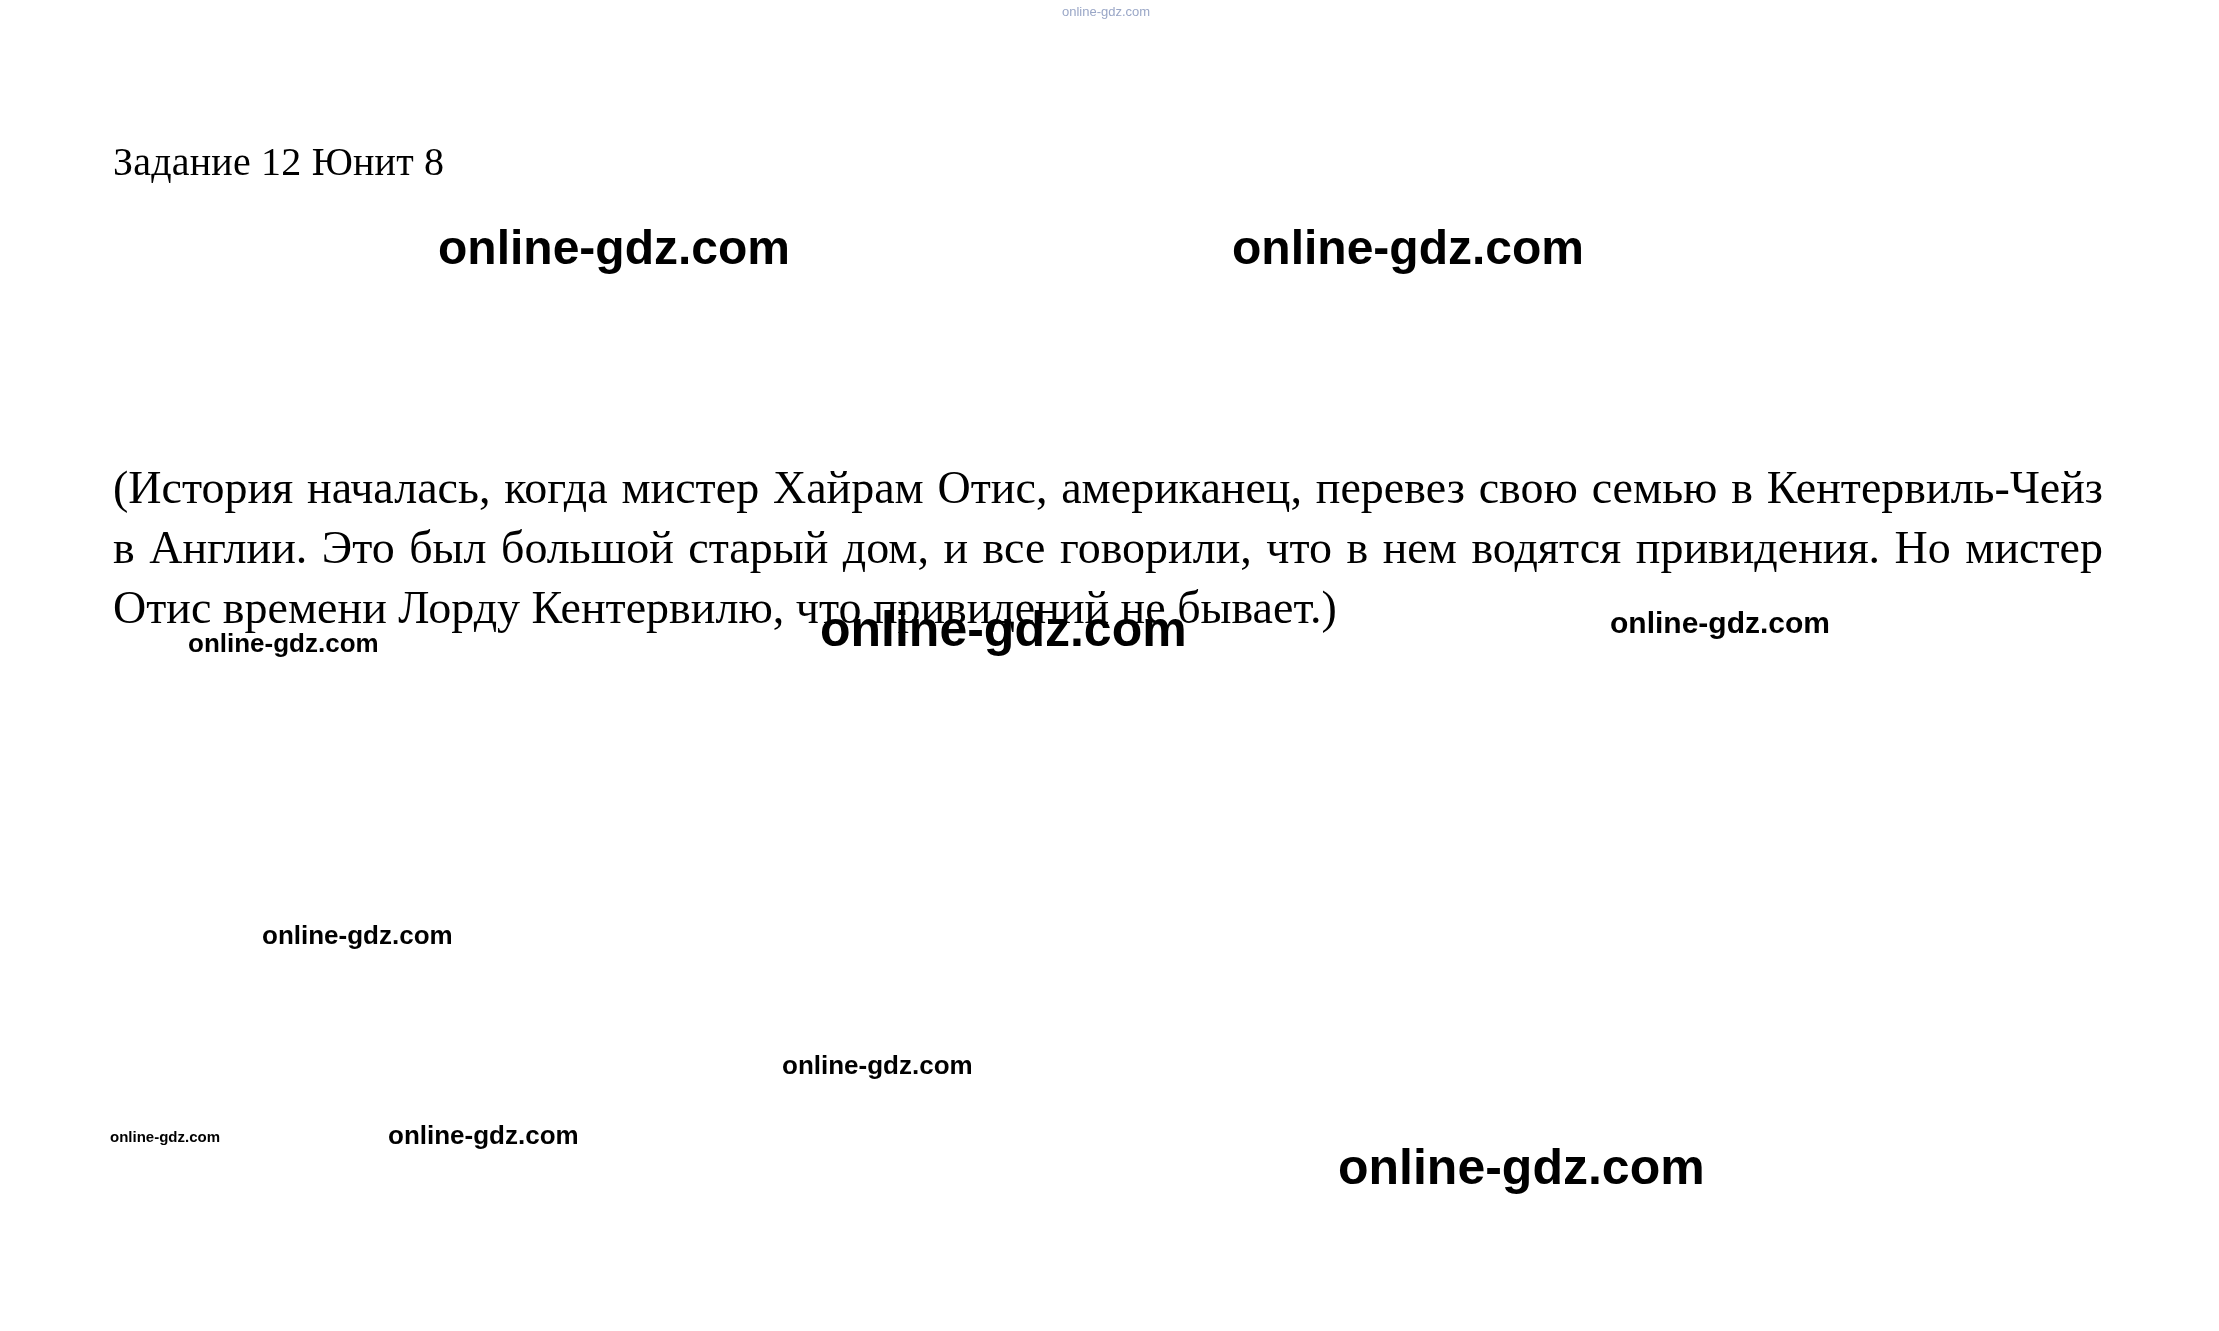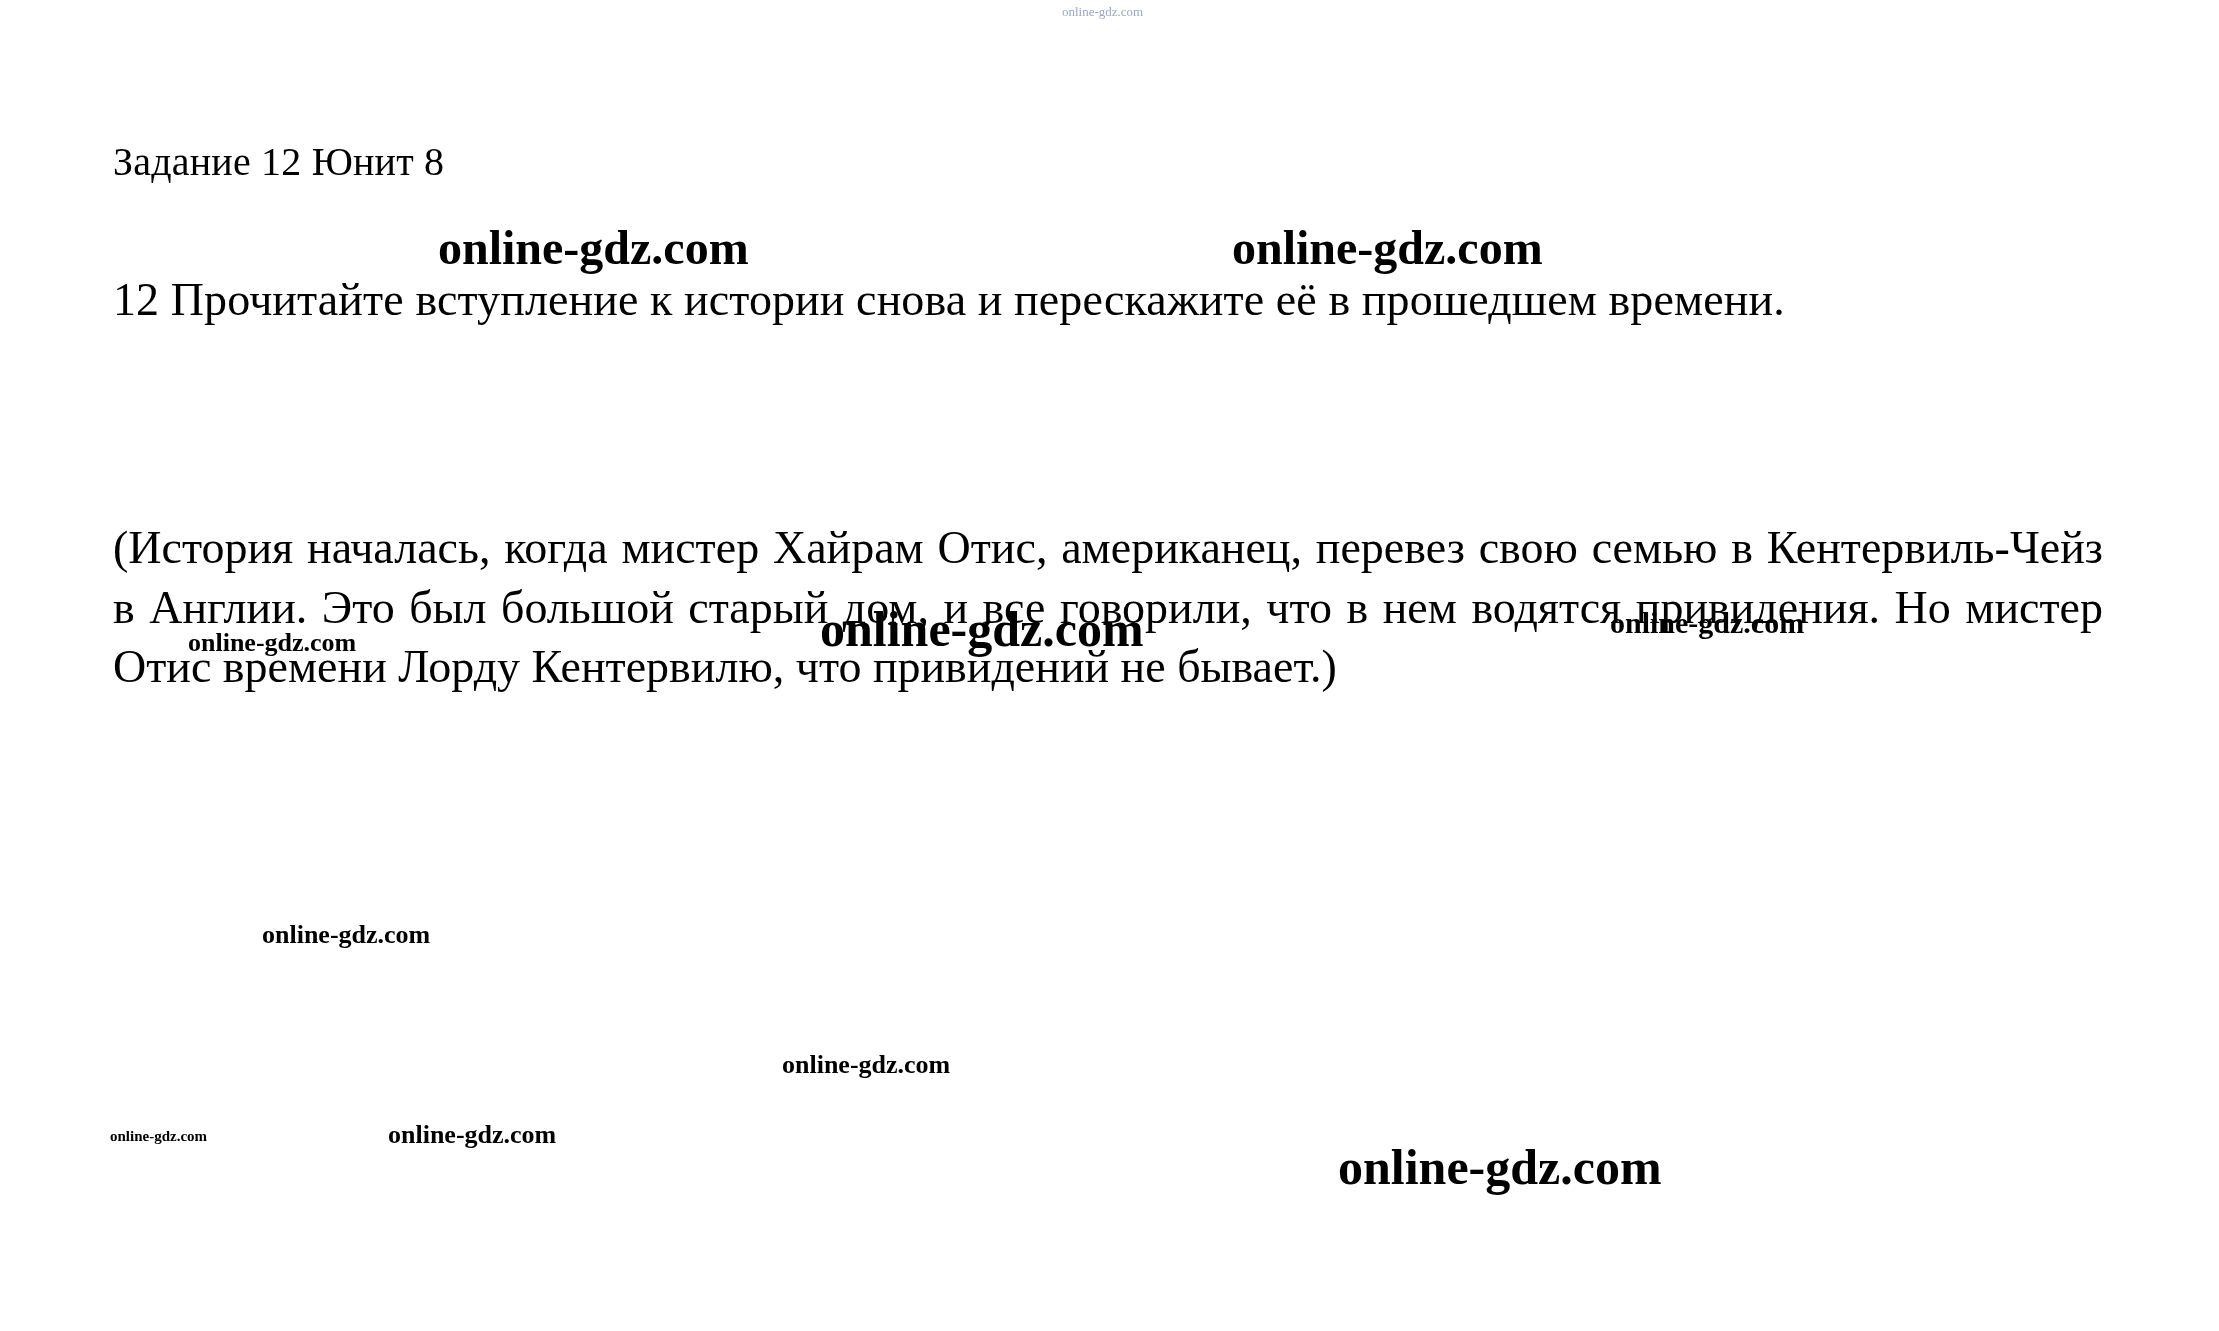--- a/index.html
+++ b/index.html
@@ -71,21 +71,21 @@
     font-size: 46px;
     line-height: 1.30;
     margin: 0;
     text-align: justify;
     text-justify: inter-word;
   }
 
   
   .wm {
     position: absolute;
-    font-family: Liberation Serif, serif;
+    font-family: Liberation Sans, sans-serif;
     color: #000000;
     white-space: nowrap;
     pointer-events: none;
     user-select: none;
   }
   .wm-top {
     font-size: 13px;
     color: #9aa7c7;
     font-weight: normal;
   }
@@ -100,21 +100,20 @@
 <body>
 
 <div class="page">
 
   <div class="content">
 
     <h1 class="task-heading">Задание 12 Юнит 8</h1>
 
     <div class="spacer-after-heading"></div>
 
-    <p class="task-text">12 Прочитайте вступление к истории снова и перескажите её в прошедшем времени.</p>
 
     <div class="spacer-before-solution"></div>
 
 
     <div class="spacer-after-solution"></div>
 
 
     <p class="answer-ru">(История началась, когда мистер Хайрам Отис, американец, перевез свою семью в Кентервиль-Чейз в Англии. Это был большой старый дом, и все говорили, что в нем водятся привидения. Но мистер Отис времени Лорду Кентервилю, что привидений не бывает.)</p>
 
   </div>

